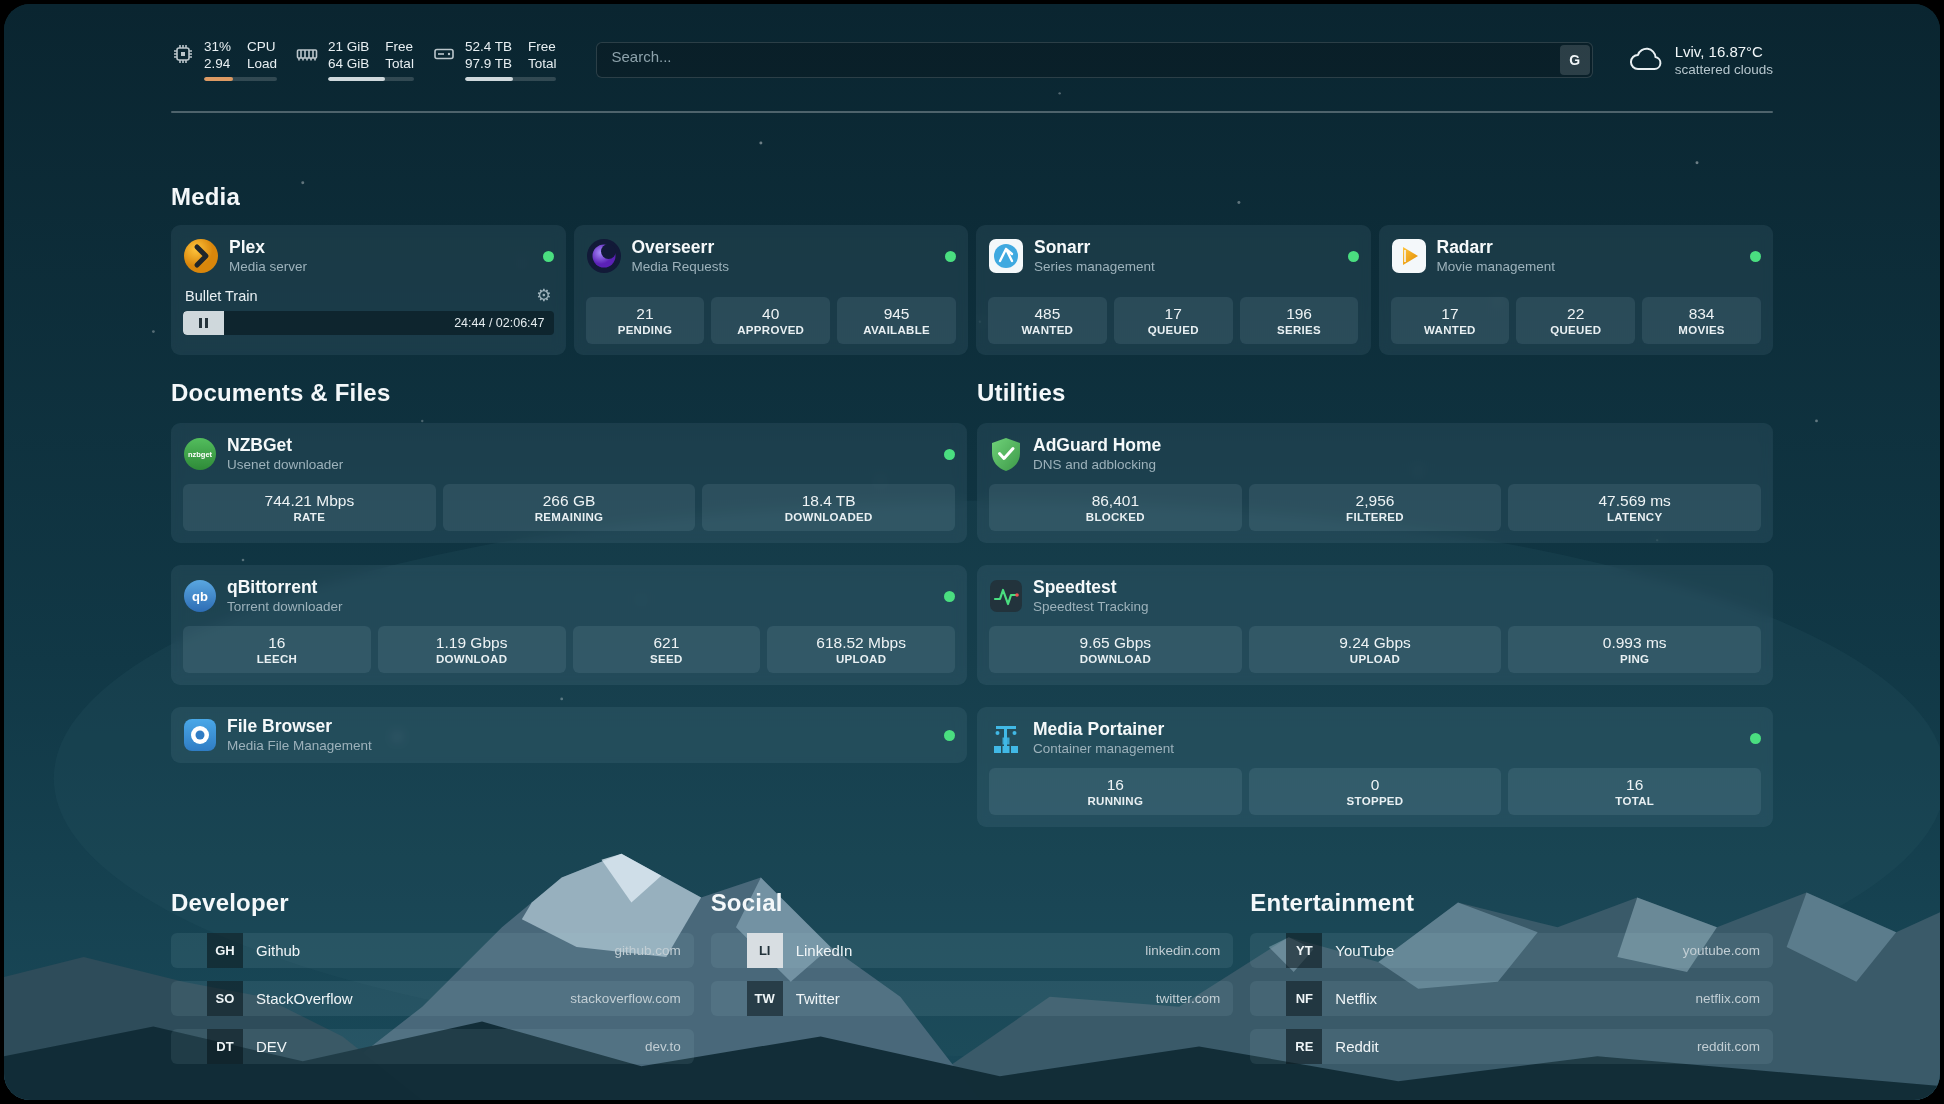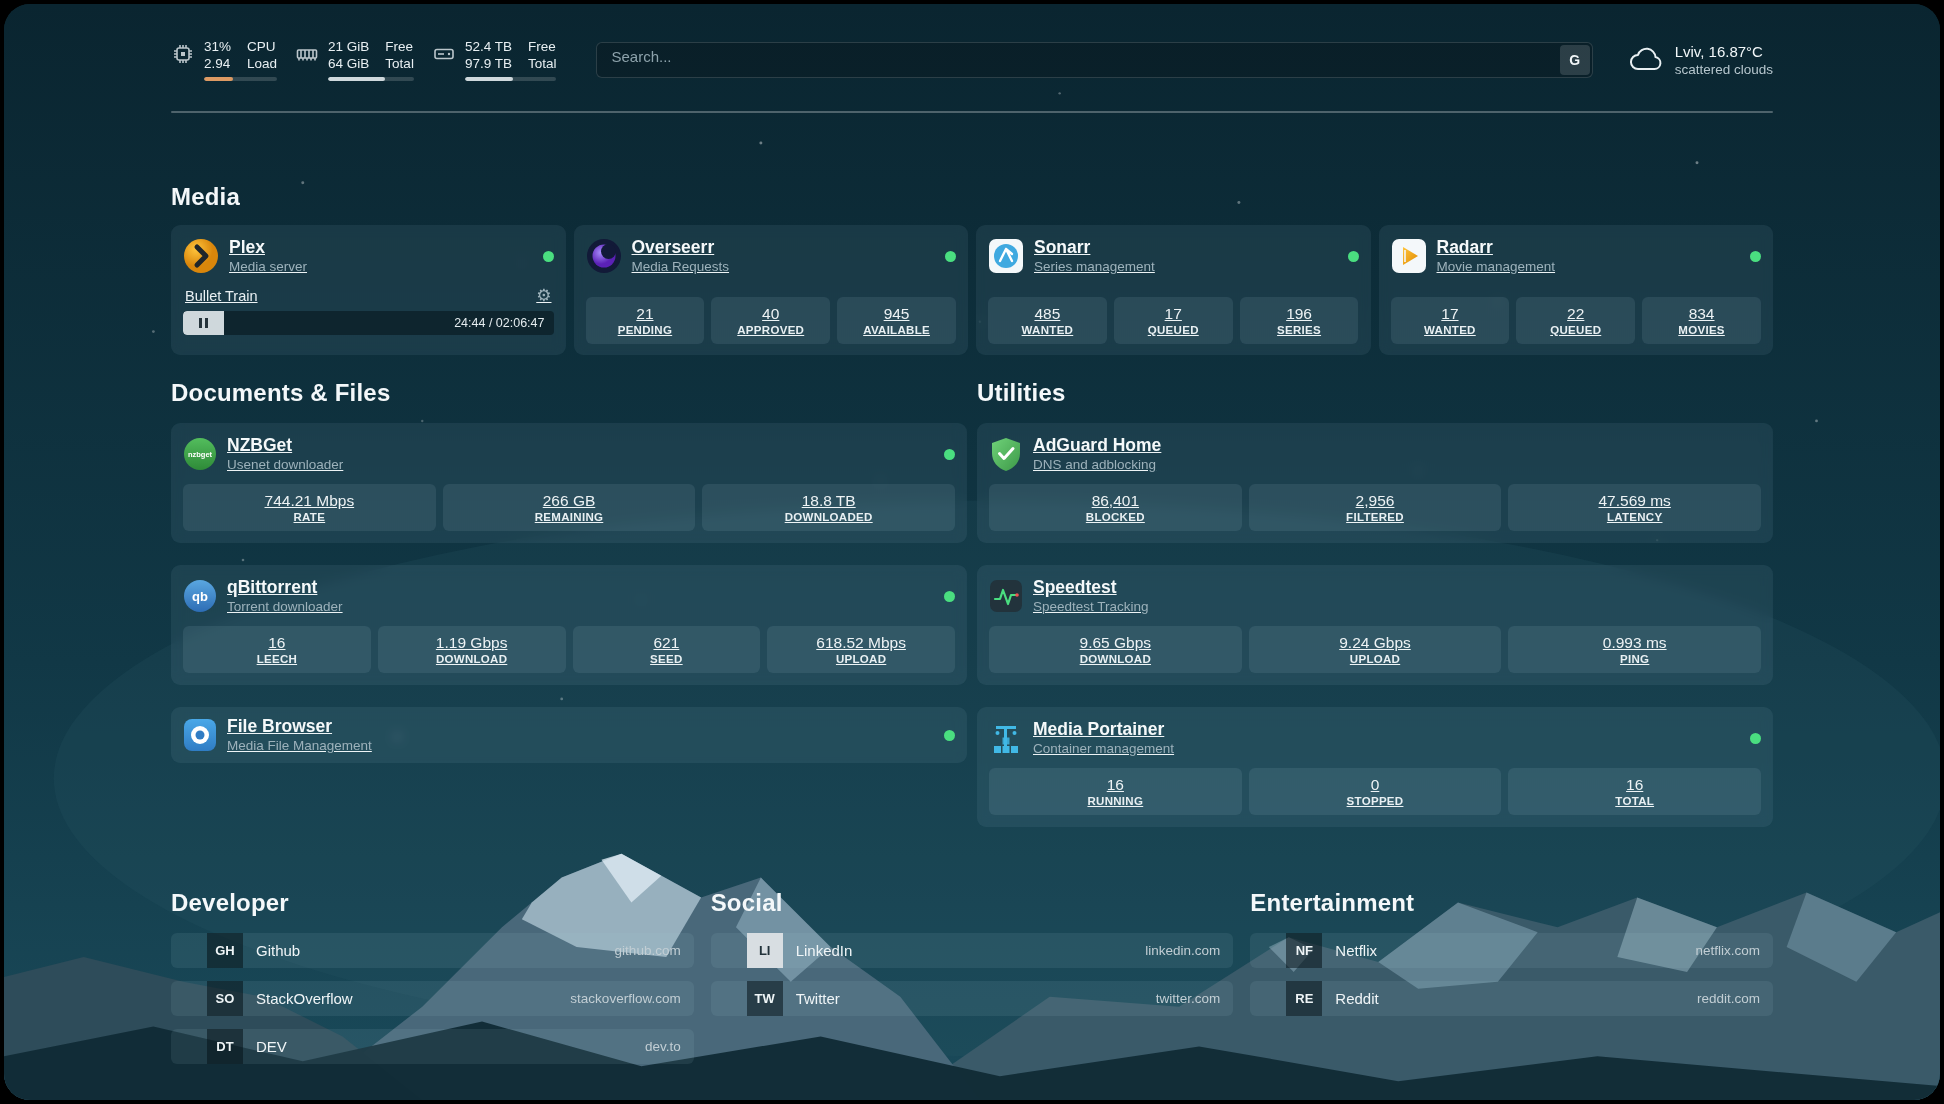--- a/index.html
+++ b/index.html
@@ -29,21 +29,21 @@
   .weather-loc { font-size:15px; color:#f2f7f9; line-height:19px; }
   .weather-cond { font-size:13.5px; color:#b6c6cd; line-height:17px; }
 
   .divider { margin-top:30px; height:2px; background:rgba(255,255,255,.28); border-radius:1px; }
 
   
   .section-title { font-size:24px; font-weight:600; color:#f4f8fa; letter-spacing:.2px; }
   .media-title { margin-top:70px; }
   .media-grid { display:grid; grid-template-columns:repeat(4,1fr); gap:8px; margin-top:14px; }
 
-  .card { background:rgba(168,205,218,.09); border-radius:9px; padding:12px; backdrop-filter:blur(6px); position:relative; cursor:pointer;text-decoration:underline; }
+  .card { background:rgba(168,205,218,.09); border-radius:9px; padding:12px; backdrop-filter:blur(6px); position:relative; cursor:pointer; }
   .card-head { display:flex; align-items:center; gap:10px; }
   .card-names { display:flex; flex-direction:column; }
   .app-name { font-size:17.5px; font-weight:600; color:#f5f9fa; line-height:21px; }
   .app-sub { font-size:13.5px; color:#9db2bb; line-height:17px; }
   .dot { width:11px; height:11px; border-radius:50%; margin-left:auto; flex:none; }
 
   .stats { display:flex; gap:7px; }
   .media-card .stats { margin-top:22px; }
   .stat { flex:1; height:47px; background:rgba(190,220,232,.10); border-radius:6px; display:flex; flex-direction:column; align-items:center; justify-content:center; }
   .sv { font-size:15.5px; color:#eef3f5; line-height:19px; }
@@ -408,21 +408,21 @@
             <div class="stats">
               <div class="stat">
                 <span class="sv">744.21 Mbps</span>
                 <span class="sl">RATE</span>
               </div>
               <div class="stat">
                 <span class="sv">266 GB</span>
                 <span class="sl">REMAINING</span>
               </div>
               <div class="stat">
-                <span class="sv">18.8 TB</span>
+                <span class="sv">18.4 TB</span>
                 <span class="sl">DOWNLOADED</span>
               </div>
             </div>
           </div>
 
           <div class="card wide-card">
             <div class="card-head">
               <span>
                 <svg width="34" height="34" viewBox="0 0 34 34">
                   <defs>
@@ -629,20 +629,25 @@
             <span class="bm-label">Twitter</span>
             <span class="bm-url">twitter.com</span>
           </div>
         </div>
       </div>
 
       <div>
         <h2 class="section-title bm-title">Entertainment</h2>
         <div class="bm-rows">
           <div class="bm-row">
+            <span class="bm-abbr">YT</span>
+            <span class="bm-label">YouTube</span>
+            <span class="bm-url">youtube.com</span>
+          </div>
+          <div class="bm-row">
             <span class="bm-abbr">NF</span>
             <span class="bm-label">Netflix</span>
             <span class="bm-url">netflix.com</span>
           </div>
           <div class="bm-row">
             <span class="bm-abbr">RE</span>
             <span class="bm-label">Reddit</span>
             <span class="bm-url">reddit.com</span>
           </div>
         </div>

